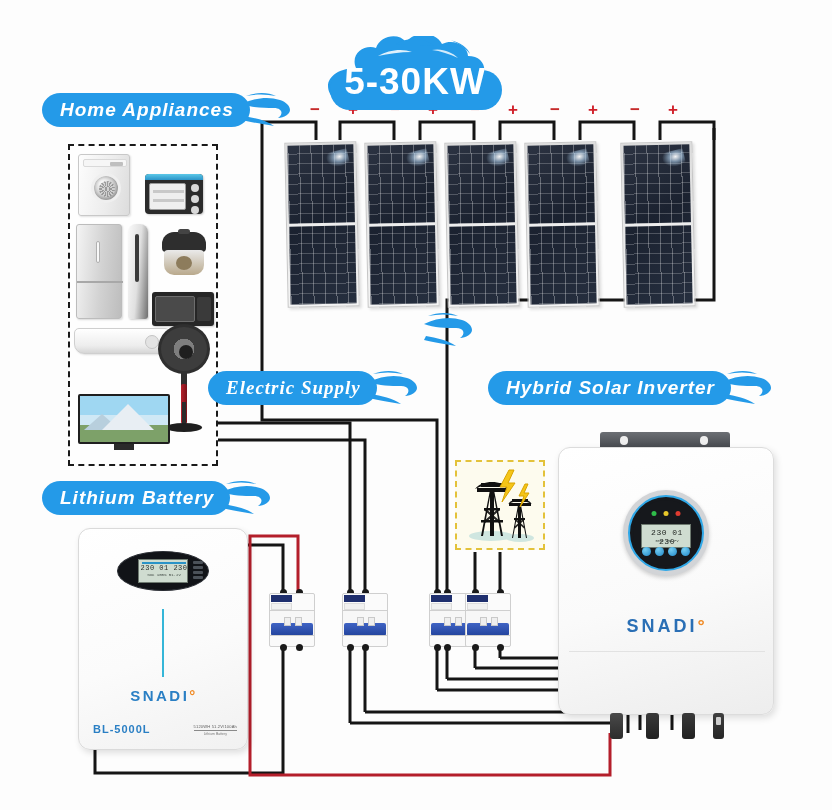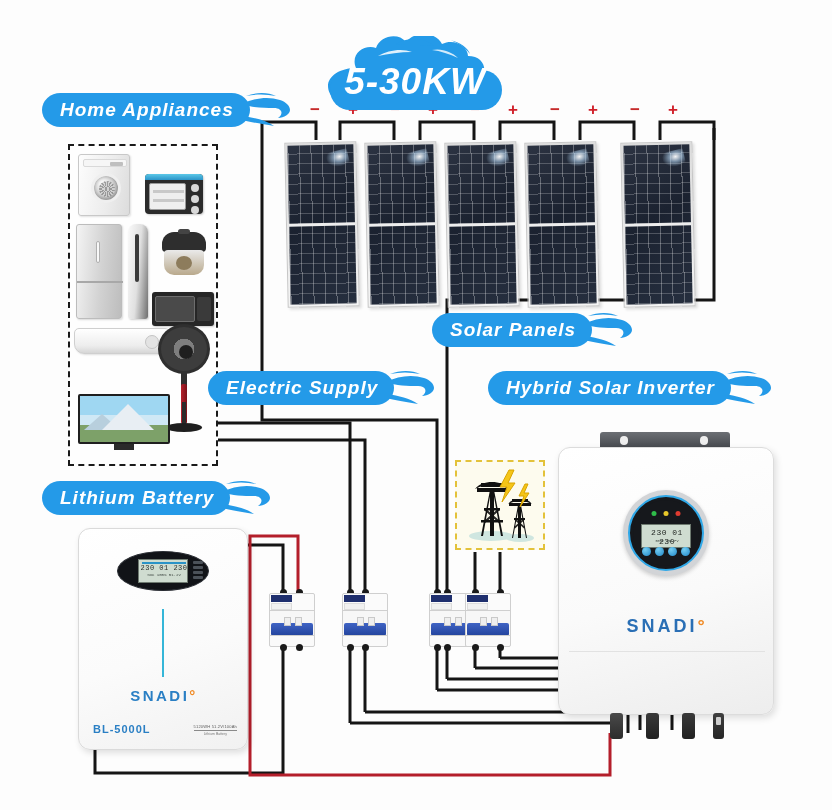--- a/index.html
+++ b/index.html
@@ -52,21 +52,20 @@
     left: 300px; top: 36px;
     width: 230px; height: 78px;
     z-index: 45;
   }
   #kw-banner .kw-text {
     position: absolute;
     left: 0; top: 0; width: 230px; height: 78px;
     display: flex; align-items: center; justify-content: center;
     color: #ffffff;
     font-size: 37px;
-    font-style: italic;
     font-weight: bold;
     letter-spacing: 1px;
     padding-top: 14px;
     z-index: 2;
   }
 
   
   #appliance-box {
     position: absolute;
     left: 68px; top: 144px;
@@ -576,32 +575,31 @@
     <div class="flame">
       <svg width="52" height="40" viewBox="0 0 52 40">
           <path fill="#249ae8" d="M2 14c12-6 26-8 38-4 6 2 10 6 10 10s-6 8-12 8c6-4 4-10-4-10-10 0-22 0-32-4z"></path>
           <path fill="#249ae8" d="M4 26c10 2 22 4 30 10-12-2-24-4-32-6z"></path>
           <path fill="#249ae8" d="M6 6c10-4 22-4 30 0-10-2-20-2-30 0z"></path>
         </svg>
     </div>
   </div>
 
   <div class="badge" style="left:432px;top:310px;">
-    <div class="badge-body" style="font-size:19px;">Solar Panels</div>
     <div class="flame">
       <svg width="52" height="40" viewBox="0 0 52 40">
           <path fill="#249ae8" d="M2 14c12-6 26-8 38-4 6 2 10 6 10 10s-6 8-12 8c6-4 4-10-4-10-10 0-22 0-32-4z"></path>
           <path fill="#249ae8" d="M4 26c10 2 22 4 30 10-12-2-24-4-32-6z"></path>
           <path fill="#249ae8" d="M6 6c10-4 22-4 30 0-10-2-20-2-30 0z"></path>
         </svg>
     </div>
   </div>
 
   <div class="badge" style="left:208px;top:368px;">
-    <div class="badge-body" style="font-size:19px;">Electric Supply</div>
+    <div class="badge-body" style="font-size:19px;font-family:Liberation Serif, serif;">Electric Supply</div>
     <div class="flame">
       <svg width="52" height="40" viewBox="0 0 52 40">
           <path fill="#249ae8" d="M2 14c12-6 26-8 38-4 6 2 10 6 10 10s-6 8-12 8c6-4 4-10-4-10-10 0-22 0-32-4z"></path>
           <path fill="#249ae8" d="M4 26c10 2 22 4 30 10-12-2-24-4-32-6z"></path>
           <path fill="#249ae8" d="M6 6c10-4 22-4 30 0-10-2-20-2-30 0z"></path>
         </svg>
     </div>
   </div>
 
   <div class="badge" style="left:488px;top:368px;">

